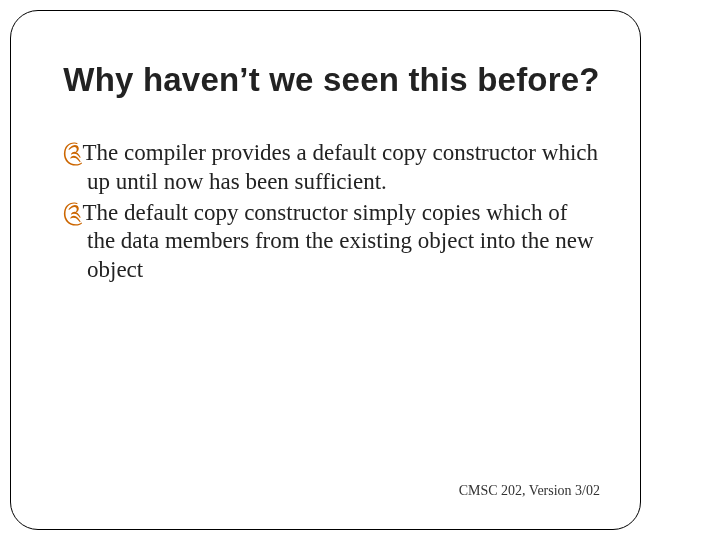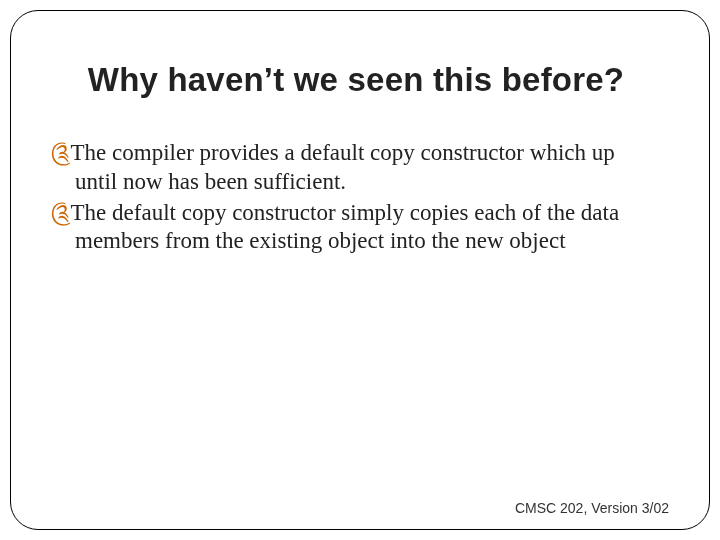--- a/index.html
+++ b/index.html
@@ -6,65 +6,65 @@
     margin: 0;
     padding: 0;
     width: 720px;
     height: 540px;
     background: #fff;
     font-family: "Times New Roman", Times, serif;
     color: #222;
   }
   .slide {
     box-sizing: border-box;
-    width: 700px;
+    width: 631px;
     height: 520px;
     margin: 10px;
     border: 1.5px solid #000;
     border-radius: 28px;
     position: relative;
-    padding: 50px 40px 30px 32px;
+    padding: 50px 40px 30px 52px;
   }
   .title {
     font-family: Arial, Helvetica, sans-serif;
     font-size: 33px;
     text-align: center;
     margin: 0 0 40px 0;
     letter-spacing: 0.2px;
   }
   .bullets {
     list-style: none;
-    margin: 8px;
+    margin: 0;
     padding: 0;
   }
   .bullets li {
     font-size: 23px;
     line-height: 1.25;
     margin: 0 0 2px 0;
     padding-left: 24px;
     text-indent: -24px;
   }
   .bullet-icon {
     font-family: Arial, sans-serif;
     color: #cc6600;
     font-size: 22px;
     padding-right: 0px;
   }
   .footer {
     position: absolute;
     right: 40px;
-    bottom: 13px;
-    font-family: Liberation Sans, sans-serif;
+    bottom: 30px;
+    font-family: Liberation Serif, serif;
     font-size: 14px;
     color: #333;
   }
 </style>
 </head>
 <body>
 
 <div class="slide">
   <h1 class="title">Why haven’t we seen this before?</h1>
   <ul class="bullets">
     <li><span class="bullet-icon">༊</span><span>The compiler provides a default copy constructor which up until now has been sufficient.</span></li>
-    <li><span class="bullet-icon">༊</span><span>The default copy constructor simply copies each of the data members from the existing object into the new object</span></li>
+    <li><span class="bullet-icon">༊</span><span>The default copy constructor simply copies which of the data members from the existing object into the new object</span></li>
   </ul>
   <div class="footer">CMSC 202, Version 3/02</div>
 </div>
 
 </body></html>

